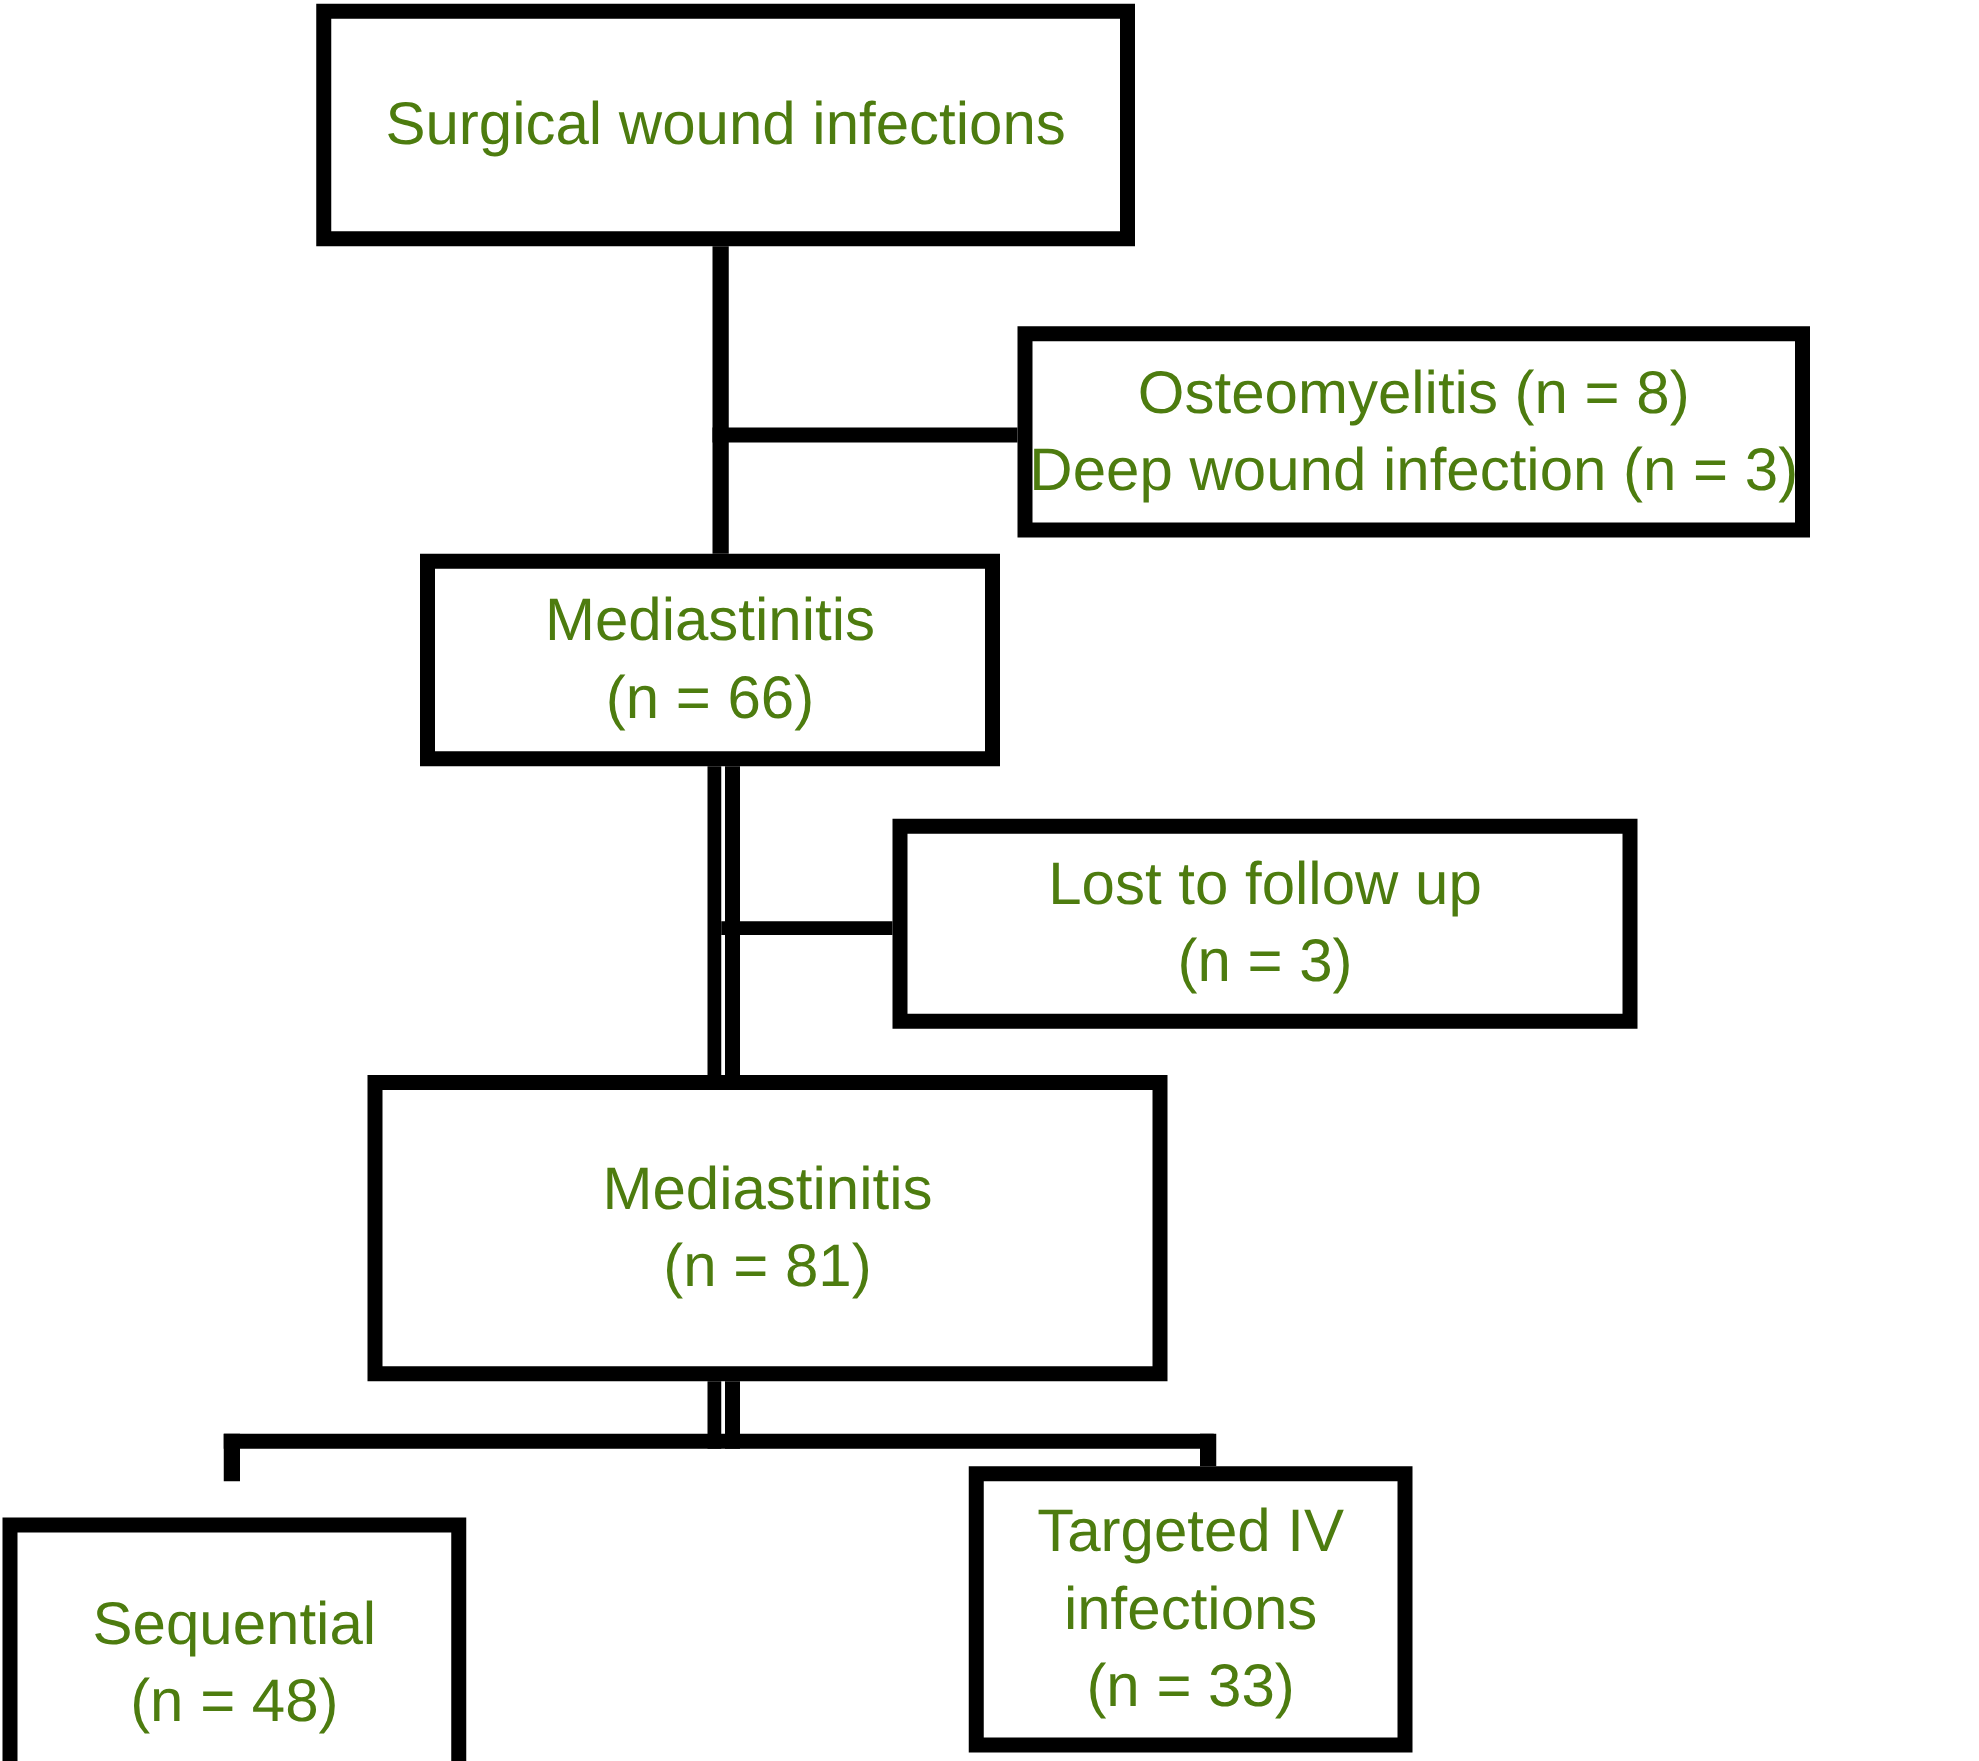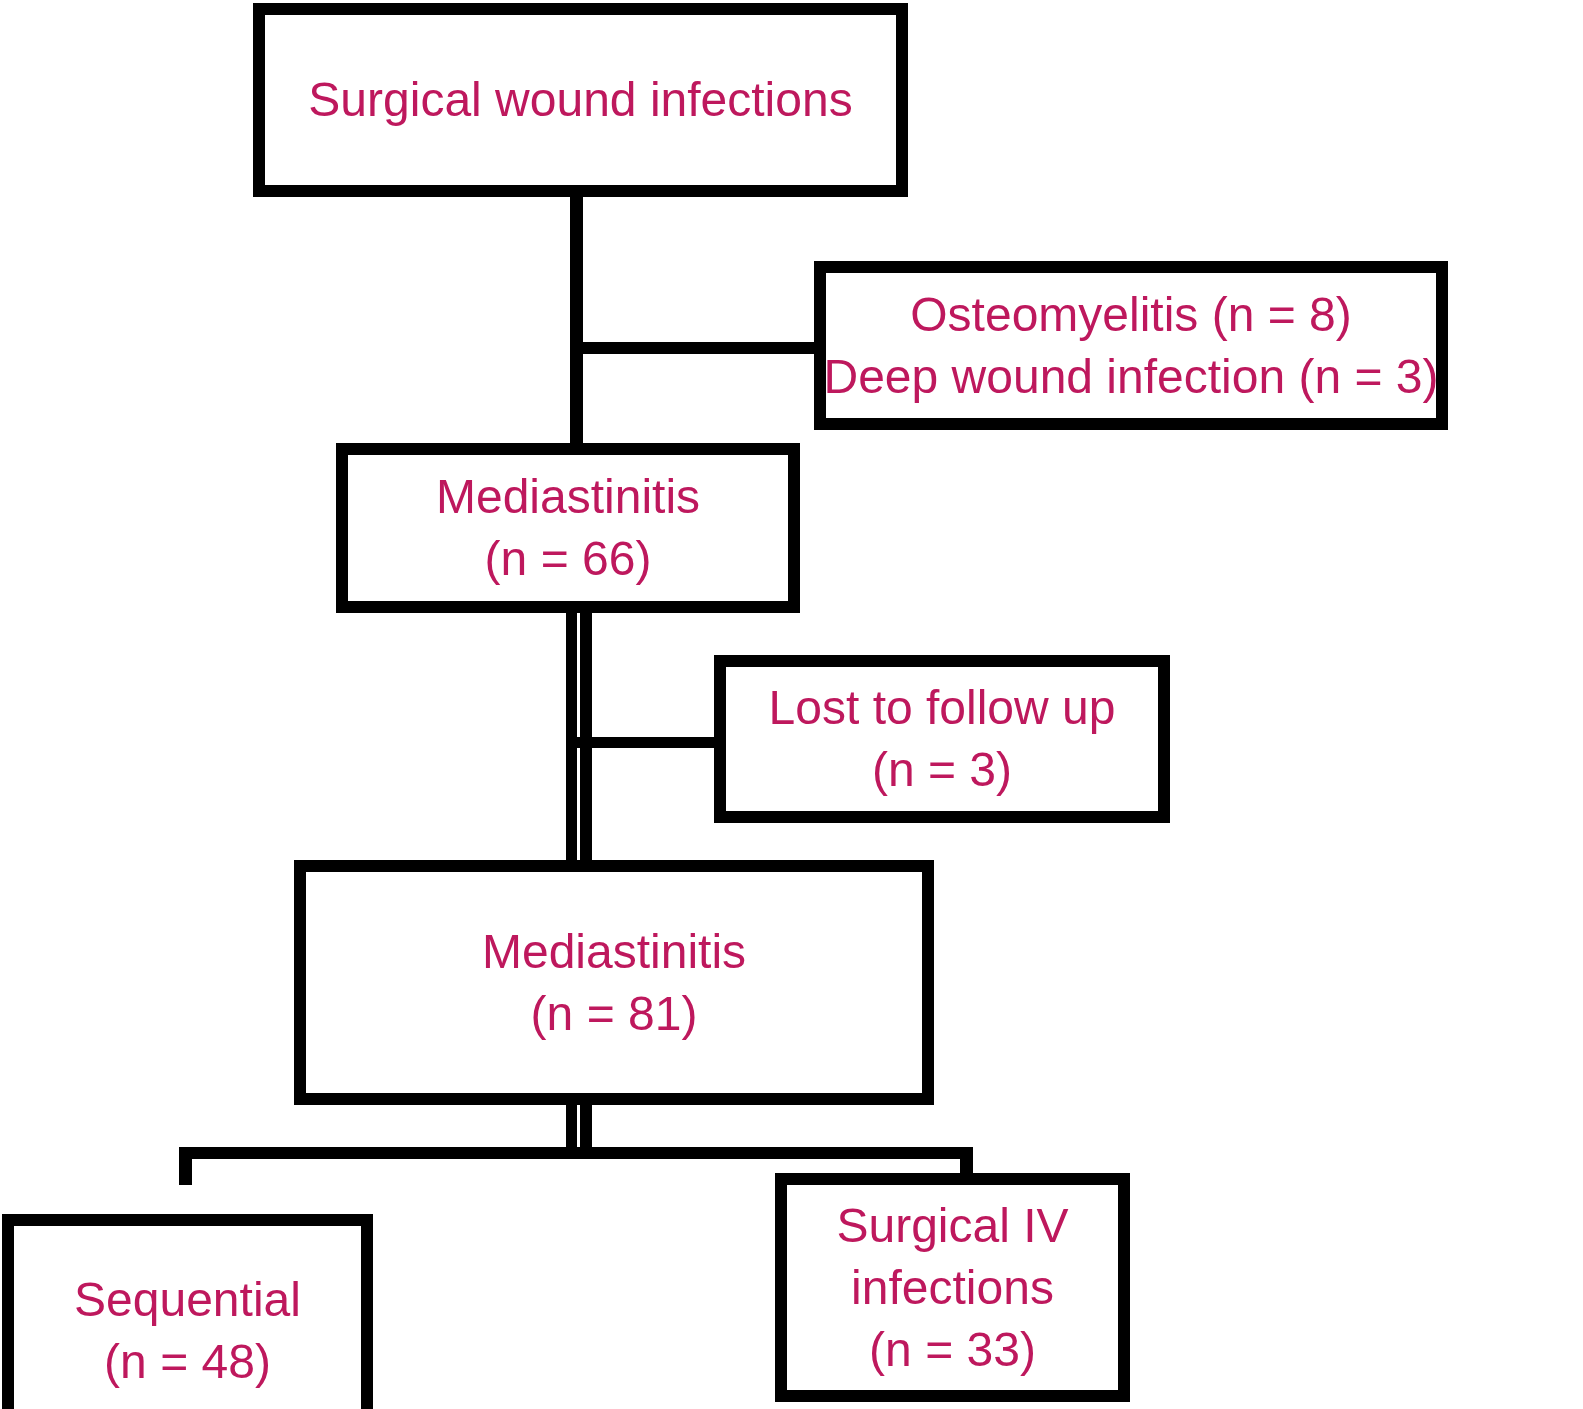--- a/index.html
+++ b/index.html
@@ -7,21 +7,21 @@
     padding: 0;
     background: #ffffff;
   }
   #canvas {
     position: relative;
     width: 1583px;
     height: 1409px;
     background: #ffffff;
     overflow: hidden;
     font-family: "Liberation Sans", sans-serif;
-    color: #be185d;
+    color: #4d7c0f;
   }
   .node {
     position: absolute;
     box-sizing: border-box;
     background: #ffffff;
     border: 12px solid #000000;
     display: flex;
     flex-direction: column;
     align-items: center;
     justify-content: center;
@@ -31,21 +31,21 @@
     white-space: nowrap;
   }
   .edge {
     position: absolute;
     background: #000000;
   }
   
   #b1 { left: 253px; top: 3px;    width: 655px; height: 194px; }
   #b2 { left: 814px; top: 261px;  width: 634px; height: 169px; }
   #b3 { left: 336px; top: 443px;  width: 464px; height: 170px; }
-  #b4 { left: 714px; top: 655px;  width: 456px; height: 168px; }
+  #b4 { left: 714px; top: 655px;  width: 596px; height: 168px; }
   #b5 { left: 294px; top: 860px;  width: 640px; height: 245px; }
   #b6 { left: 2px;   top: 1214px; width: 371px; height: 233px; }
   #b7 { left: 775px; top: 1173px; width: 355px; height: 229px; }
   
   #e1  { left: 570px; top: 190px;  width: 13px;  height: 262px; } 
   #e2  { left: 570px; top: 342px;  width: 252px; height: 12px;  } 
   #e3  { left: 566px; top: 606px;  width: 11px;  height: 261px; } 
   #e4  { left: 580px; top: 606px;  width: 12px;  height: 261px; } 
   #e5  { left: 577px; top: 737px;  width: 143px; height: 11px;  } 
   #e6  { left: 566px; top: 1100px; width: 11px;  height: 59px;  } 
@@ -93,18 +93,18 @@
     <div class="ln">Mediastinitis</div>
     <div class="ln">(n = 81)</div>
   </div>
 
   <div class="node" id="b6">
     <div class="ln">Sequential</div>
     <div class="ln">(n = 48)</div>
   </div>
 
   <div class="node" id="b7">
-    <div class="ln">Surgical IV</div>
+    <div class="ln">Targeted IV</div>
     <div class="ln">infections</div>
     <div class="ln">(n = 33)</div>
   </div>
 
 </div>
 
 </body></html>

